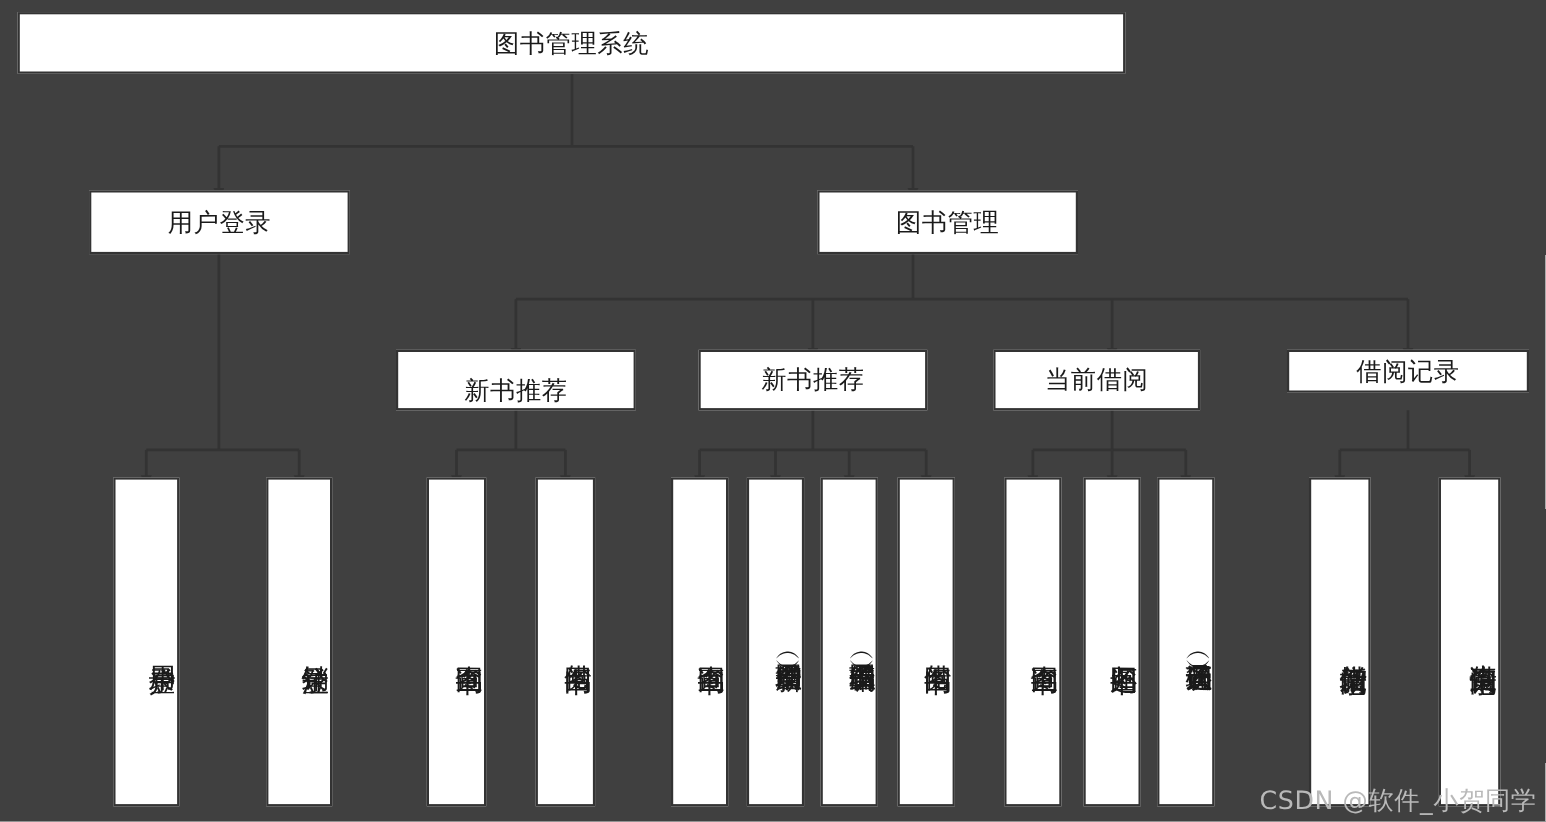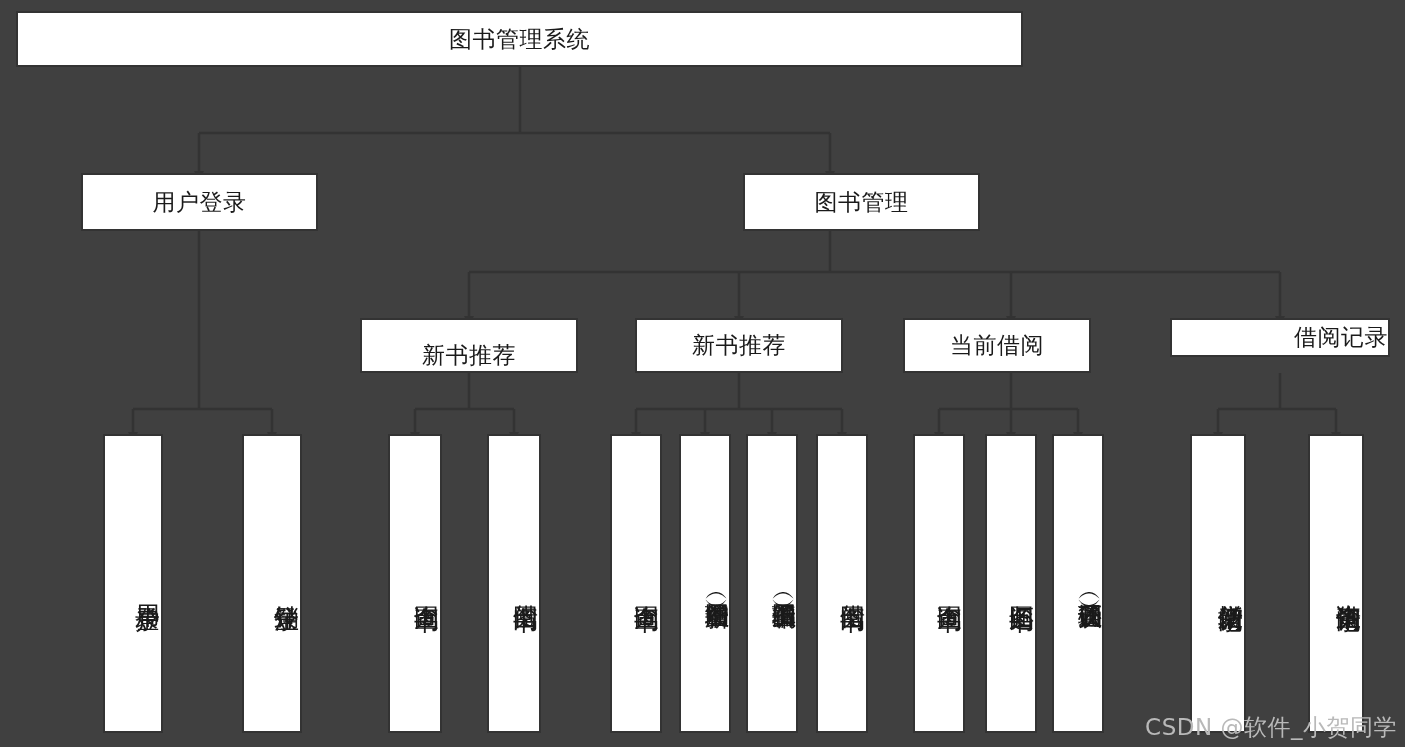--- a/index.html
+++ b/index.html
@@ -129,21 +129,21 @@
       </div>
       <div class="node horiz" style="left: 360px; top: 318px; width: 218px; height: 55px; align-items: flex-end;">
         <span class="vlabel">新书推荐</span>
       </div>
       <div class="node horiz" style="left: 635px; top: 318px; width: 208px; height: 55px;">
         <span class="vlabel">新书推荐</span>
       </div>
       <div class="node horiz" style="left: 903px; top: 318px; width: 188px; height: 55px; justify-content: center;">
         <span class="vlabel">当前借阅</span>
       </div>
-      <div class="node horiz" style="left: 1170px; top: 318px; width: 220px; height: 39px; justify-content: flex-end;">
+      <div class="node horiz" style="left: 1170px; top: 318px; width: 220px; height: 39px;">
         <span class="vlabel">借阅记录</span>
       </div>
       <div class="node vert" style="left: 103px; top: 434px; width: 60px; height: 299px;">
         <span class="vlabel">用户登录</span>
       </div>
       <div class="node vert" style="left: 242px; top: 434px; width: 60px; height: 299px;">
         <span class="vlabel">注销登录</span>
       </div>
       <div class="node vert" style="left: 388px; top: 434px; width: 54px; height: 299px;">
         <span class="vlabel">查询图书</span>

